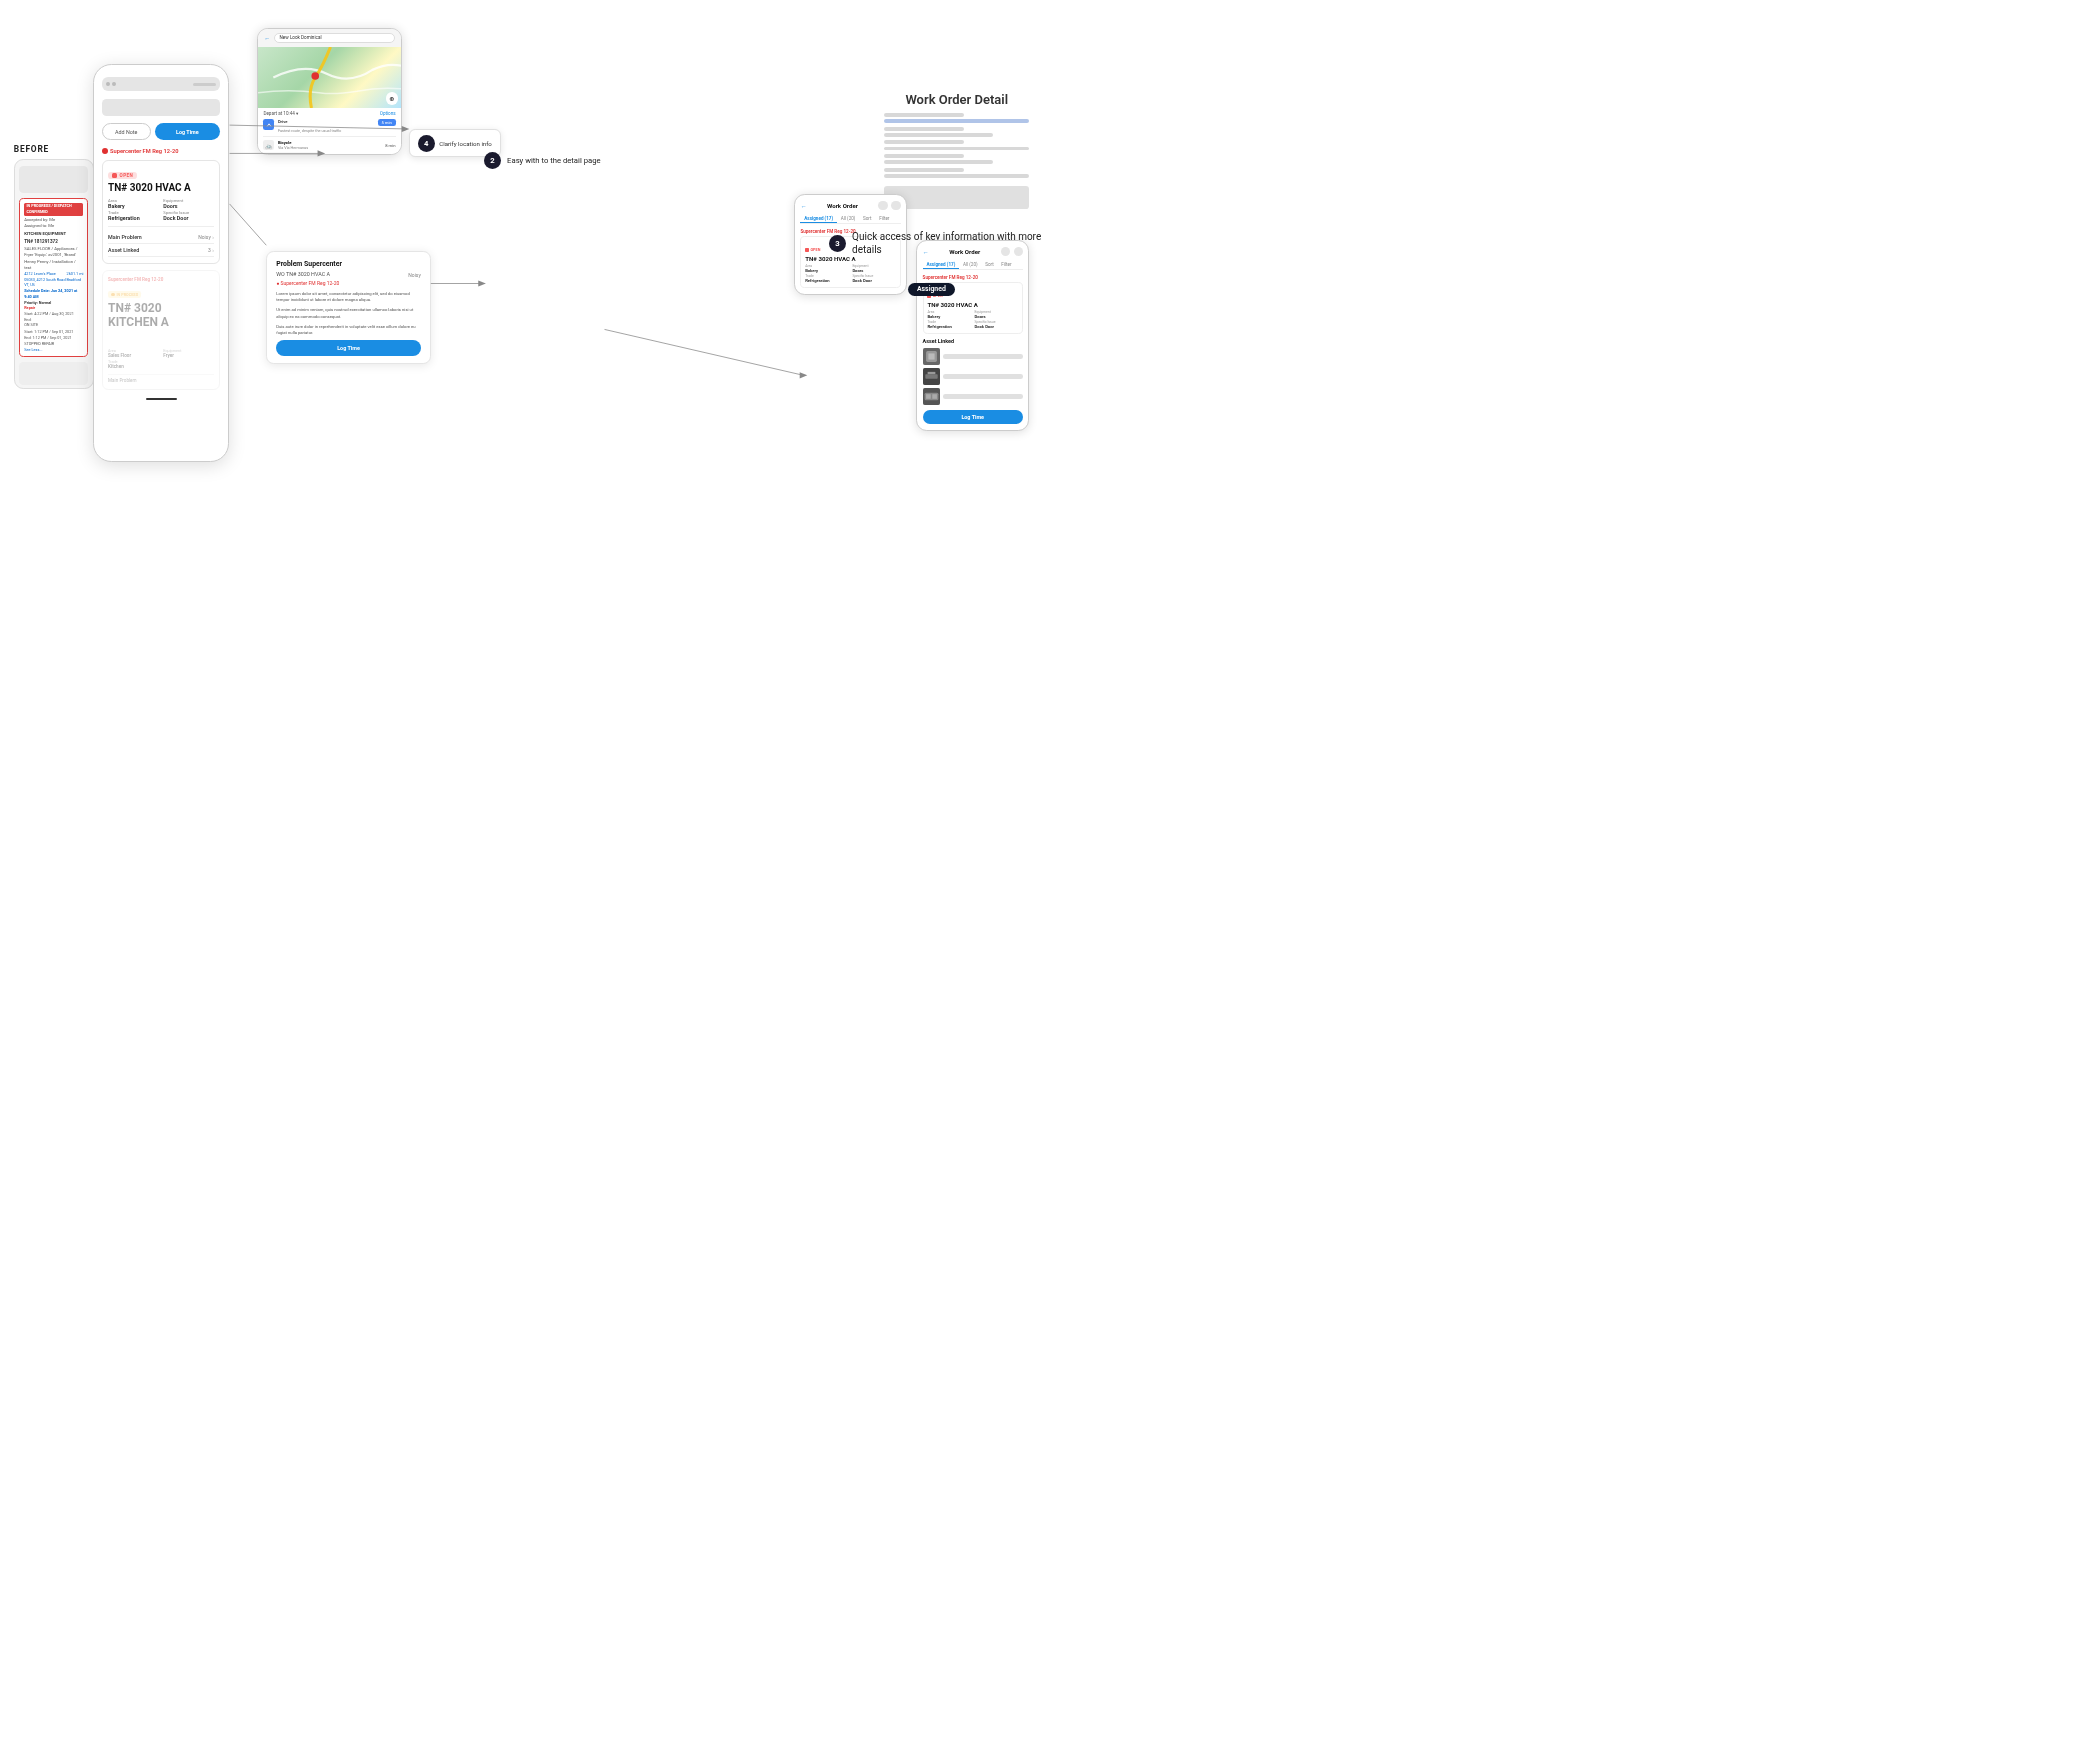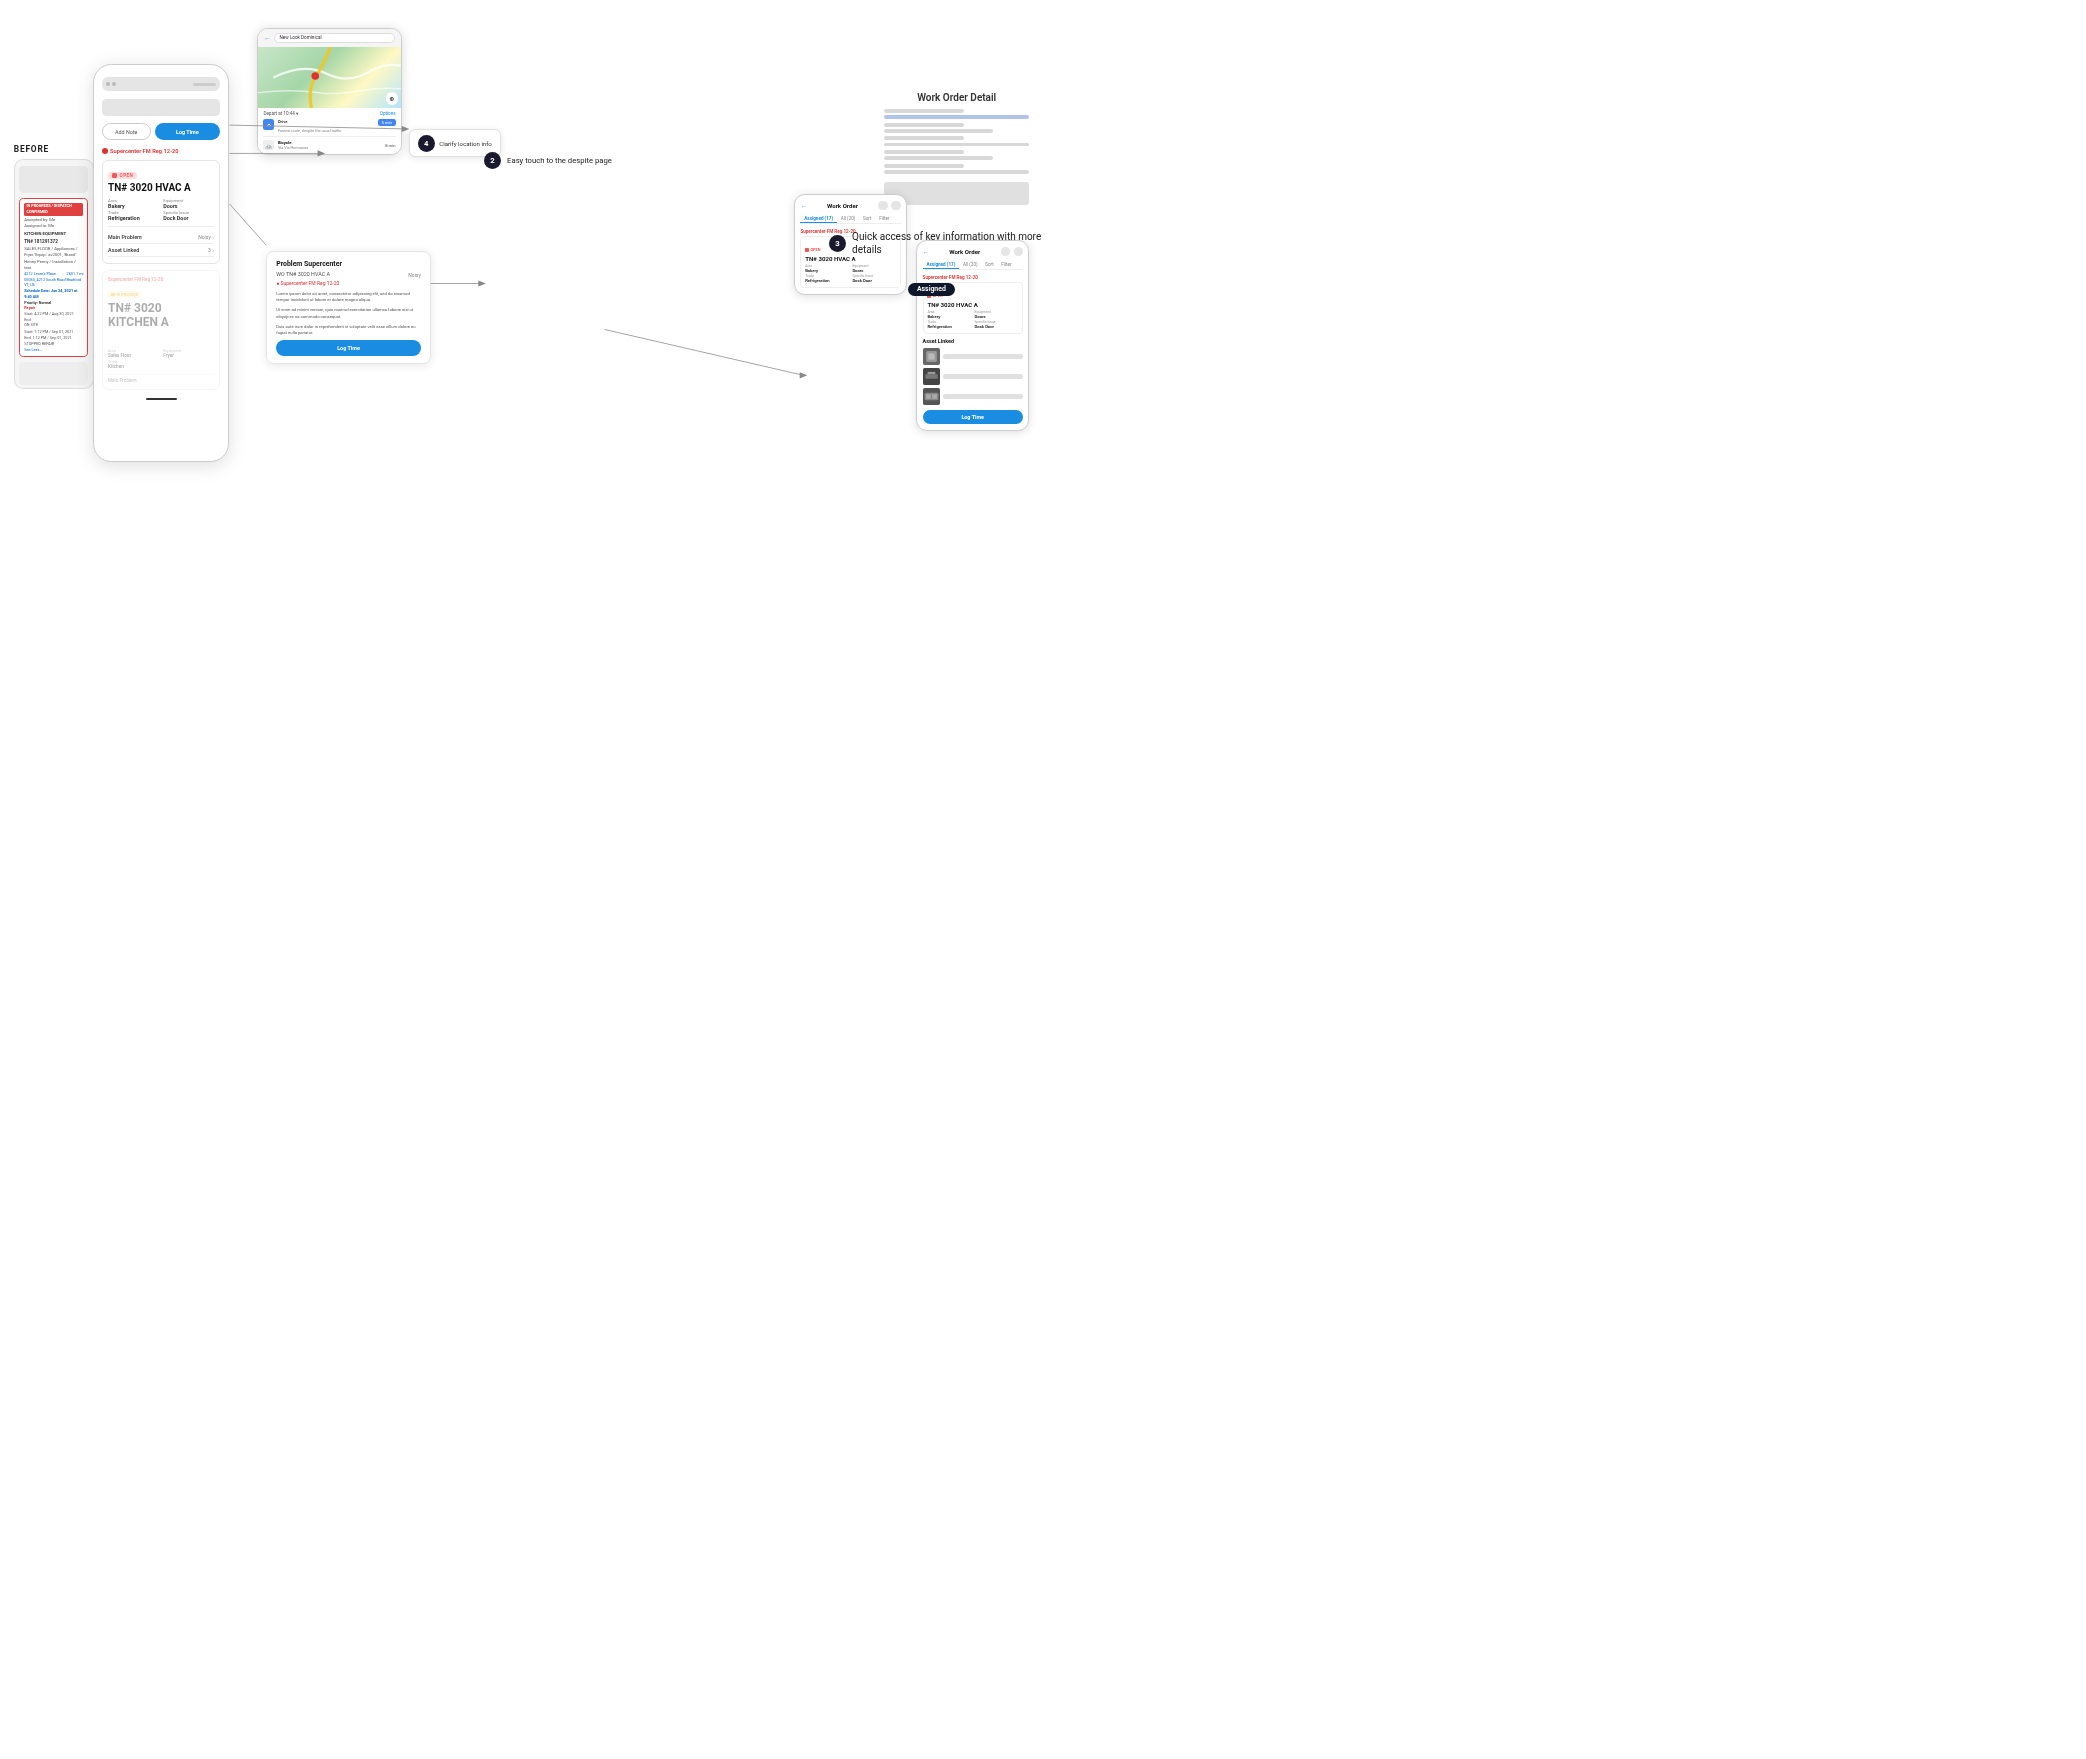--- a/index.html
+++ b/index.html
@@ -270,21 +270,21 @@
     }
 
     
     .wo-detail-panel {
       position: absolute;
       right: 13.8px;
       top: 92px;
       width: 145px;
     }
     .wo-detail-title {
-      font-size: 10px;
+      font-size: 13px;
       font-weight: 600;
       color: #333;
       margin-bottom: 6.1px;
       text-align: center;
     }
     .wo-detail-lines {
       display: flex;
       flex-direction: column;
       gap: 3.8px;
     }
@@ -648,21 +648,21 @@
 
 <div class="tooltip-box" style="left:409px;top:129px;">
   <div style="display:flex;align-items:center;gap:4.6px;">
     <div style="width:17px;height:17px;border-radius:50%;background:#1a1a2e;color:#fff;font-size:7.7px;font-weight:700;display:flex;align-items:center;justify-content:center;flex-shrink:0;">4</div>
     <span>Clarify location info</span>
   </div>
 </div>
 
 <div style="position:absolute;left:484px;top:152px;display:flex;align-items:center;gap:6.1px;">
   <div style="width:17px;height:17px;border-radius:50%;background:#1a1a2e;color:#fff;font-size:7.7px;font-weight:700;display:flex;align-items:center;justify-content:center;">2</div>
-  <span style="font-size:7.7px;color:#222;">Easy touch to the despite page</span>
+  <span style="font-size:7.7px;color:#222;">Easy with to the detail page</span>
 </div>
 
 <div class="wo-detail-panel">
   <div class="wo-detail-title">Work Order Detail</div>
   <div class="wo-detail-lines">
     <div class="detail-line-group">
       <div class="detail-line short"></div>
       <div class="detail-line long accent"></div>
     </div>
     <div class="detail-line-group">

